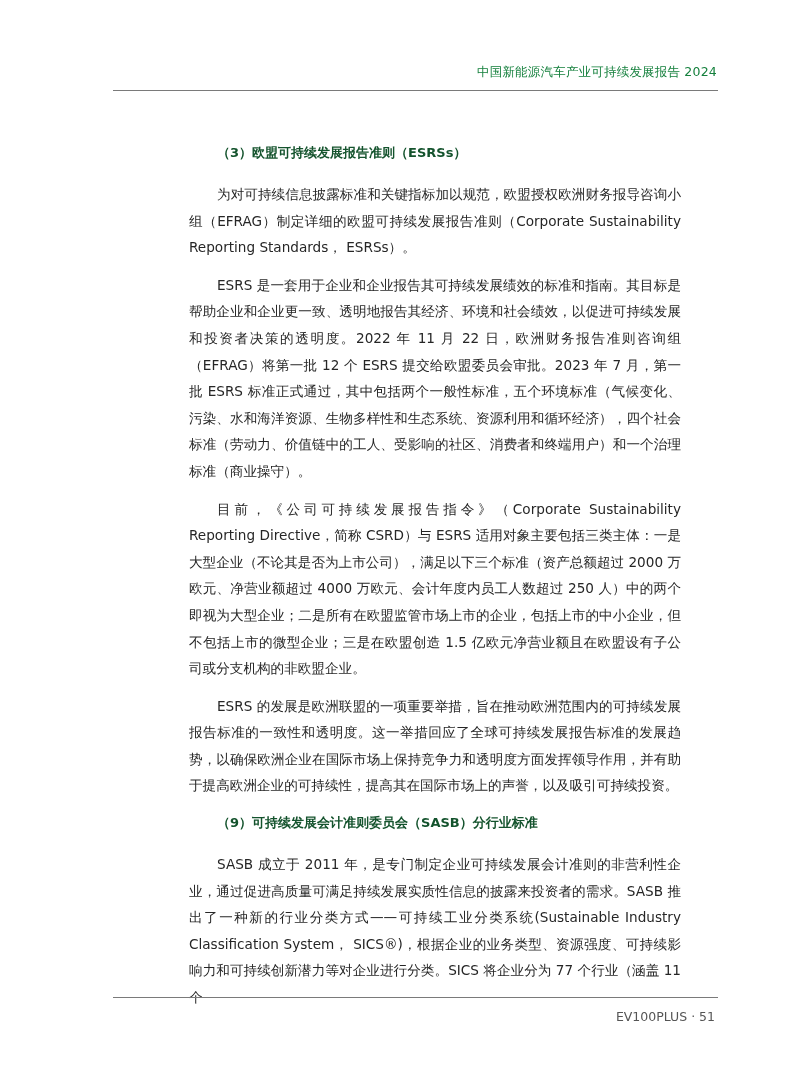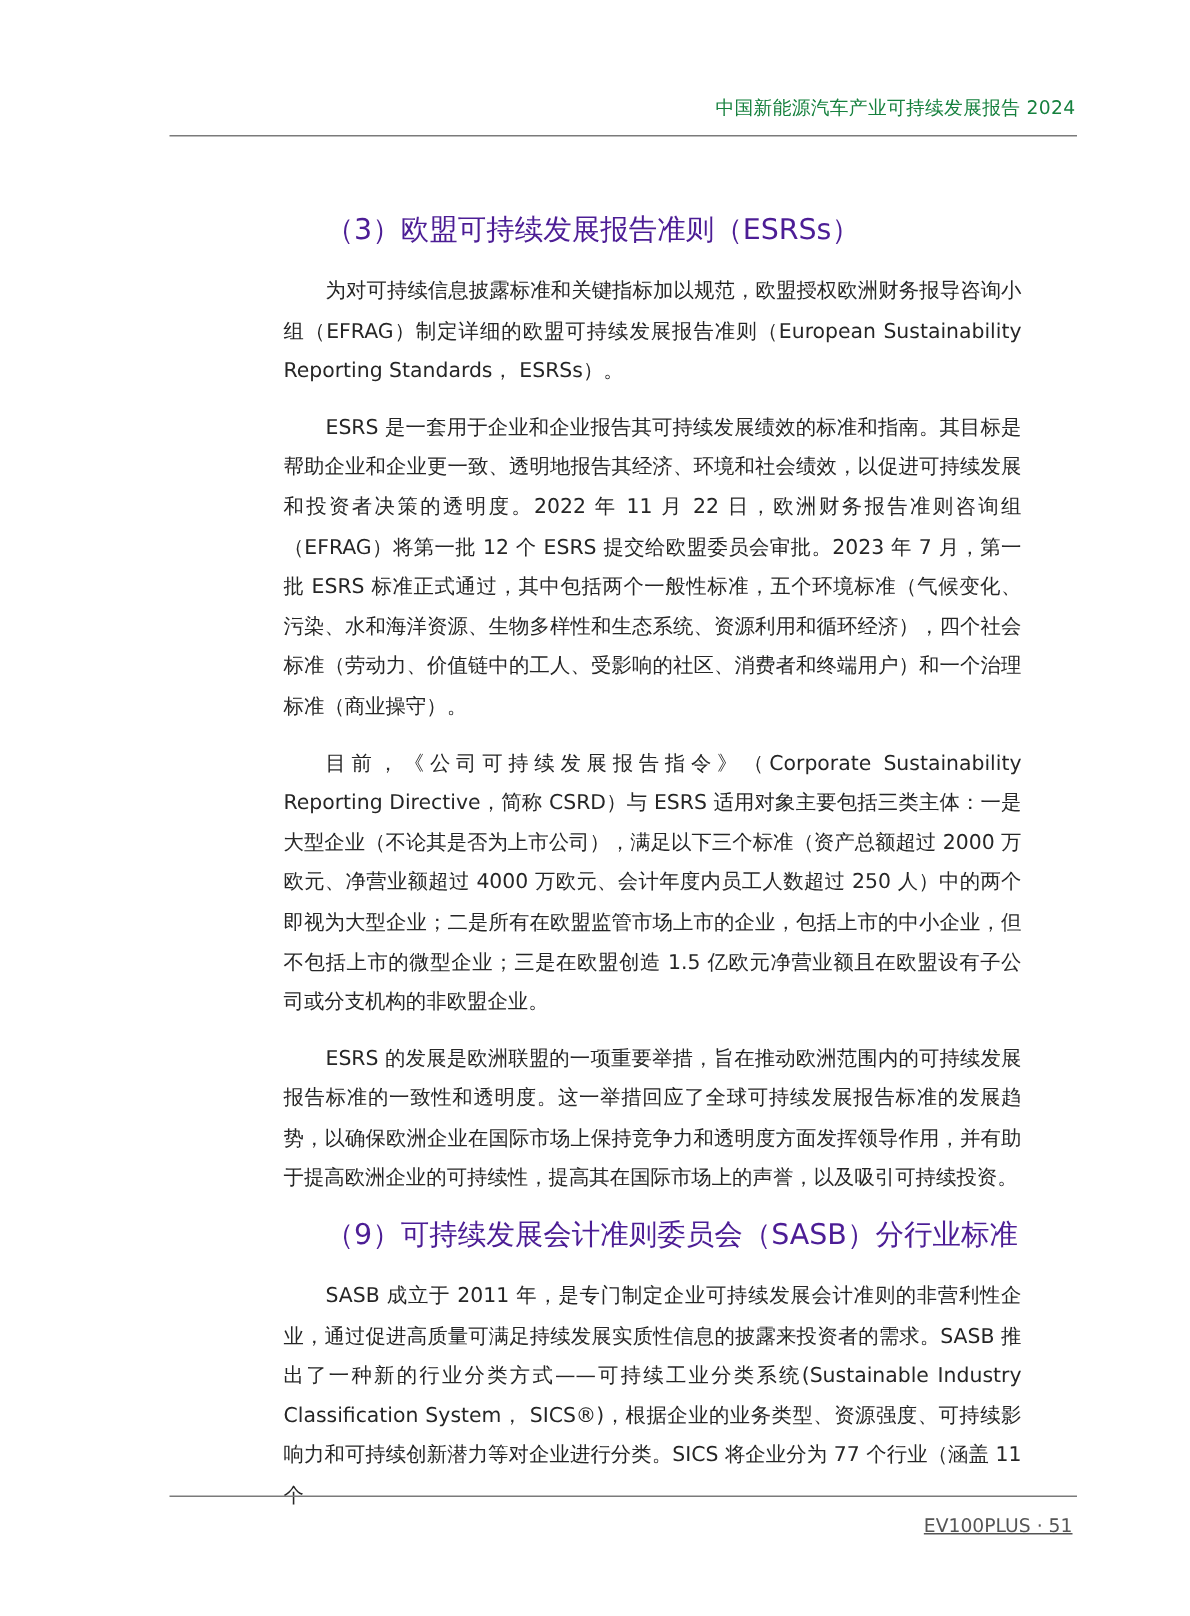--- a/index.html
+++ b/index.html
@@ -2,35 +2,35 @@
 <html><head>
 <meta charset="utf-8">
 <style>
   html, body { margin: 0; padding: 0; background: #ffffff; }
   body { width: 793px; height: 1077px; position: relative; overflow: hidden;
          font-family: "DejaVu Sans", "Liberation Sans", sans-serif; color: #222222; }
   .running-head { position: absolute; top: 64px; right: 76px; font-size: 12.5px; color: #15803d; letter-spacing: 0.2px; white-space: nowrap; }
   .rule { position: absolute; left: 113px; width: 605px; height: 0; border-top: 1.5px solid #7a7a7a; }
   .rule.top { top: 90px; }
   .rule.bottom { top: 997px; }
-  .footer { position: absolute; top: 1009px; right: 78px; font-size: 12.5px; color: #555555; white-space: nowrap; text-decoration: underline; }
+  .footer { position: absolute; top: 1009px; right: 78px; font-size: 12.5px; color: #555555; white-space: nowrap; }
   .content { position: absolute; left: 189px; top: 140px; width: 492px; }
-  h3 { margin: 0 0 15px 28px; font-size: 19px; font-weight: normal; line-height: 26px; color: #4c1d95; }
+  h3 { margin: 0 0 15px 28px; font-size: 13px; font-weight: bold; line-height: 26px; color: #14532d; }
   p { margin: 0 0 11px 0; font-size: 13.6px; line-height: 26.6px; text-indent: 28px; text-align: justify; color: #262626; }
   h3.second { margin-top: 4px; }
 </style>
 </head>
 <body>
 
 <div class="running-head">中国新能源汽车产业可持续发展报告 2024</div>
 <div class="rule top"></div>
 
 <div class="content">
   <h3>（3）欧盟可持续发展报告准则（ESRSs）</h3>
-  <p>为对可持续信息披露标准和关键指标加以规范，欧盟授权欧洲财务报导咨询小组（EFRAG）制定详细的欧盟可持续发展报告准则（European Sustainability Reporting Standards， ESRSs）。</p>
+  <p>为对可持续信息披露标准和关键指标加以规范，欧盟授权欧洲财务报导咨询小组（EFRAG）制定详细的欧盟可持续发展报告准则（Corporate Sustainability Reporting Standards， ESRSs）。</p>
   <p>ESRS 是一套用于企业和企业报告其可持续发展绩效的标准和指南。其目标是帮助企业和企业更一致、透明地报告其经济、环境和社会绩效，以促进可持续发展和投资者决策的透明度。2022 年 11 月 22 日，欧洲财务报告准则咨询组（EFRAG）将第一批 12 个 ESRS 提交给欧盟委员会审批。2023 年 7 月，第一批 ESRS 标准正式通过，其中包括两个一般性标准，五个环境标准（气候变化、污染、水和海洋资源、生物多样性和生态系统、资源利用和循环经济），四个社会标准（劳动力、价值链中的工人、受影响的社区、消费者和终端用户）和一个治理标准（商业操守）。</p>
   <p>目前，《公司可持续发展报告指令》（Corporate Sustainability Reporting Directive，简称 CSRD）与 ESRS 适用对象主要包括三类主体：一是大型企业（不论其是否为上市公司），满足以下三个标准（资产总额超过 2000 万欧元、净营业额超过 4000 万欧元、会计年度内员工人数超过 250 人）中的两个即视为大型企业；二是所有在欧盟监管市场上市的企业，包括上市的中小企业，但不包括上市的微型企业；三是在欧盟创造 1.5 亿欧元净营业额且在欧盟设有子公司或分支机构的非欧盟企业。</p>
   <p>ESRS 的发展是欧洲联盟的一项重要举措，旨在推动欧洲范围内的可持续发展报告标准的一致性和透明度。这一举措回应了全球可持续发展报告标准的发展趋势，以确保欧洲企业在国际市场上保持竞争力和透明度方面发挥领导作用，并有助于提高欧洲企业的可持续性，提高其在国际市场上的声誉，以及吸引可持续投资。</p>
   <h3 class="second">（9）可持续发展会计准则委员会（SASB）分行业标准</h3>
   <p>SASB 成立于 2011 年，是专门制定企业可持续发展会计准则的非营利性企业，通过促进高质量可满足持续发展实质性信息的披露来投资者的需求。SASB 推出了一种新的行业分类方式——可持续工业分类系统(Sustainable Industry Classification System， SICS®)，根据企业的业务类型、资源强度、可持续影响力和可持续创新潜力等对企业进行分类。SICS 将企业分为 77 个行业（涵盖 11 个</p>
 </div>
 
 <div class="rule bottom"></div>
 <div class="footer">EV100PLUS · 51</div>
 

